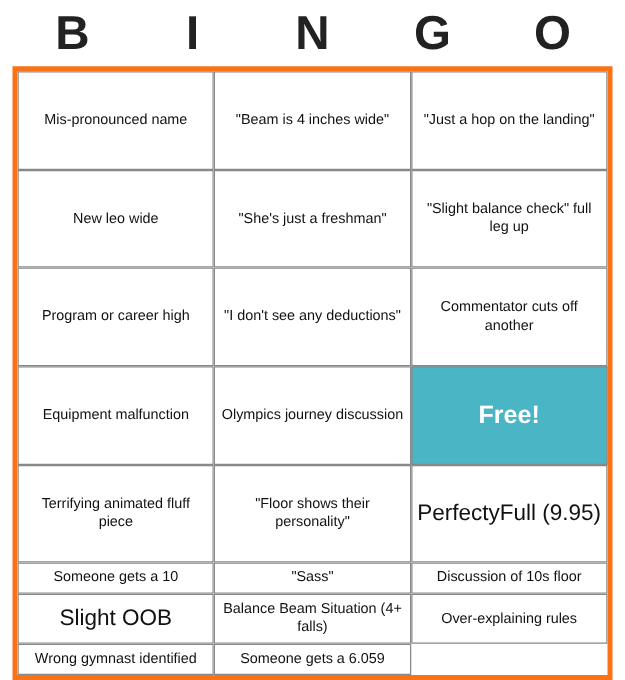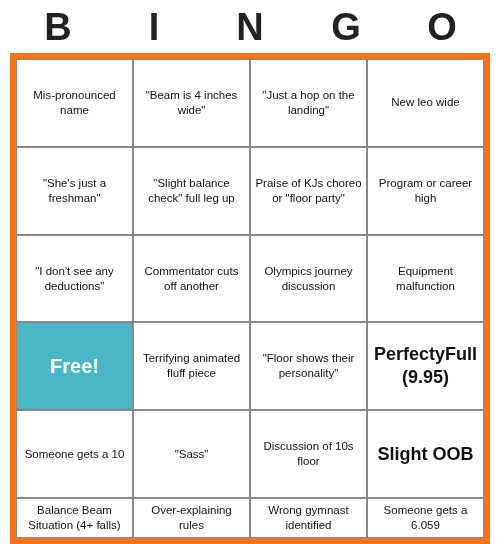--- a/index.html
+++ b/index.html
@@ -20,23 +20,23 @@
       padding: 6px 0 4px 0;
     }
     .bingo-letter {
       font-size: 38px;
       font-weight: bold;
       color: #222;
       width: 80px;
       text-align: center;
     }
     .bingo-grid {
-      border: 6px solid #f97316;
+      border: 4px solid #f97316;
       display: grid;
-      grid-template-columns: repeat(4, 1fr);
+      grid-template-columns: repeat(3, 1fr);
       grid-template-rows: repeat(5, 1fr);
       width: 480px;
       height: 528px;
     }
     .bingo-cell {
       border: 1.5px solid #888;
       display: flex;
       align-items: center;
       justify-content: center;
       text-align: center;
@@ -48,47 +48,46 @@
       background: #fff;
     }
     .bingo-cell.free {
       background: #4ab5c4;
       font-size: 20px;
       font-weight: bold;
       color: #fff;
     }
     .bingo-cell.large-text {
       font-size: 18px;
-      font-weight: bold;
+      font-weight: normal;
     }
   </style>
 </head>
 <body>
 
 <div class="bingo-title">
   <span class="bingo-letter">B</span>
   <span class="bingo-letter">I</span>
   <span class="bingo-letter">N</span>
   <span class="bingo-letter">G</span>
   <span class="bingo-letter">O</span>
 </div>
 
 <div class="bingo-grid">
 <div class="bingo-cell">Mis-pronounced name</div>
     <div class="bingo-cell">"Beam is 4 inches wide"</div>
     <div class="bingo-cell">"Just a hop on the landing"</div>
     <div class="bingo-cell">New leo wide</div>
     <div class="bingo-cell">"She's just a freshman"</div>
     <div class="bingo-cell">"Slight balance check" full leg up</div>
-    <div class="bingo-cell">Praise of KJs choreo or "floor party"</div>
     <div class="bingo-cell">Program or career high</div>
     <div class="bingo-cell">"I don't see any deductions"</div>
     <div class="bingo-cell">Commentator cuts off another</div>
+    <div class="bingo-cell">Equipment malfunction</div>
     <div class="bingo-cell">Olympics journey discussion</div>
-    <div class="bingo-cell">Equipment malfunction</div>
     <div class="bingo-cell free">Free!</div>
     <div class="bingo-cell">Terrifying animated fluff piece</div>
     <div class="bingo-cell">"Floor shows their personality"</div>
     <div class="bingo-cell large-text">PerfectyFull (9.95)</div>
     <div class="bingo-cell">Someone gets a 10</div>
     <div class="bingo-cell">"Sass"</div>
     <div class="bingo-cell">Discussion of 10s floor</div>
     <div class="bingo-cell large-text">Slight OOB</div>
     <div class="bingo-cell">Balance Beam Situation (4+ falls)</div>
     <div class="bingo-cell">Over-explaining rules</div>

